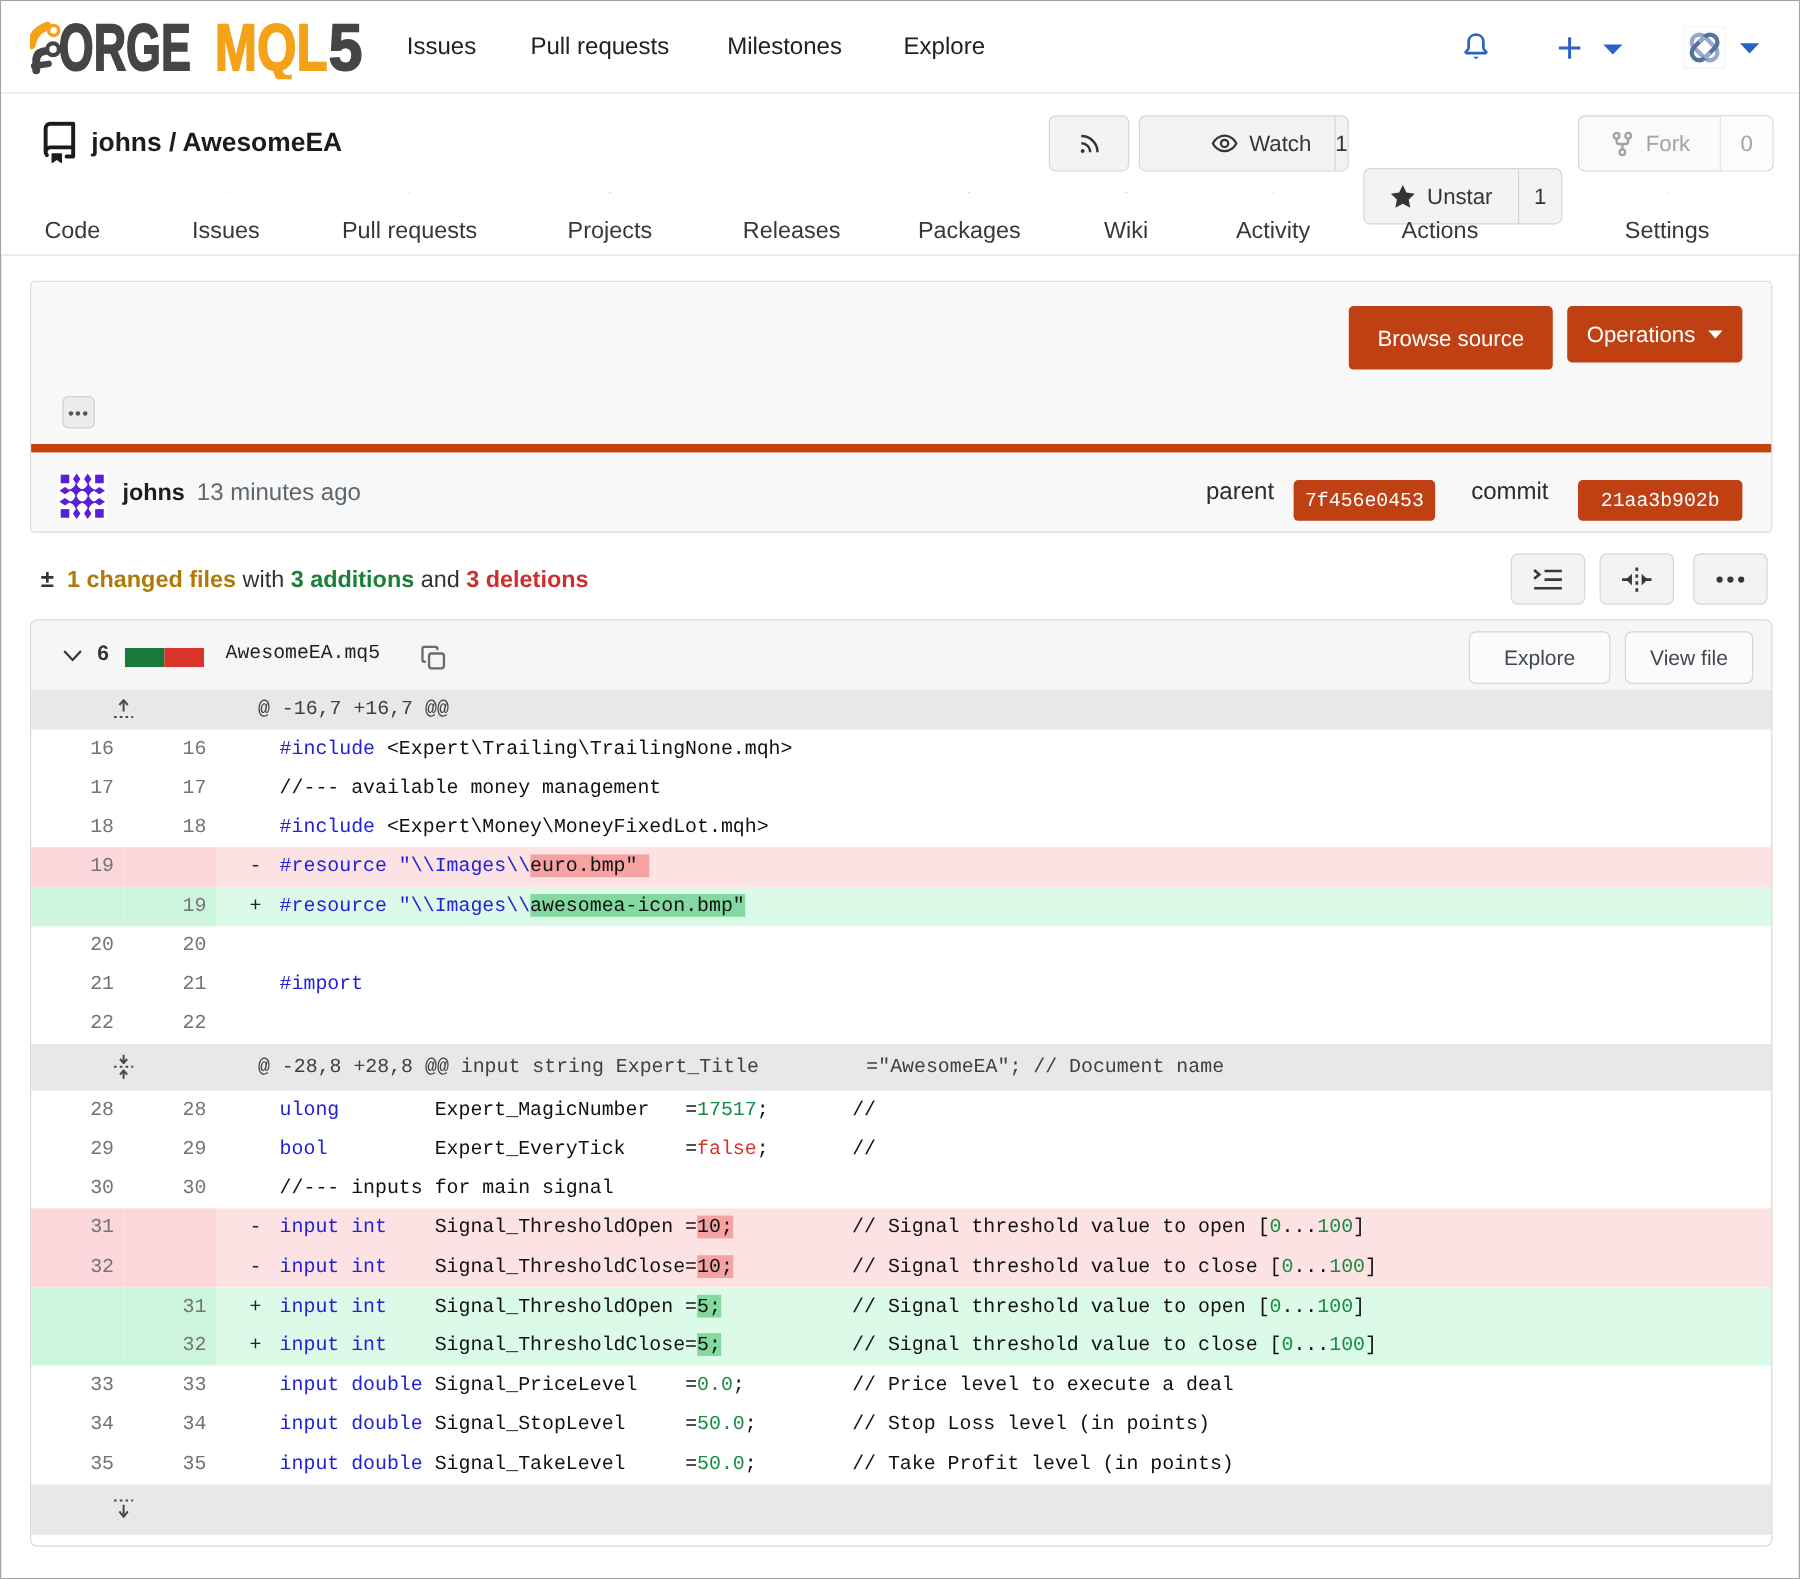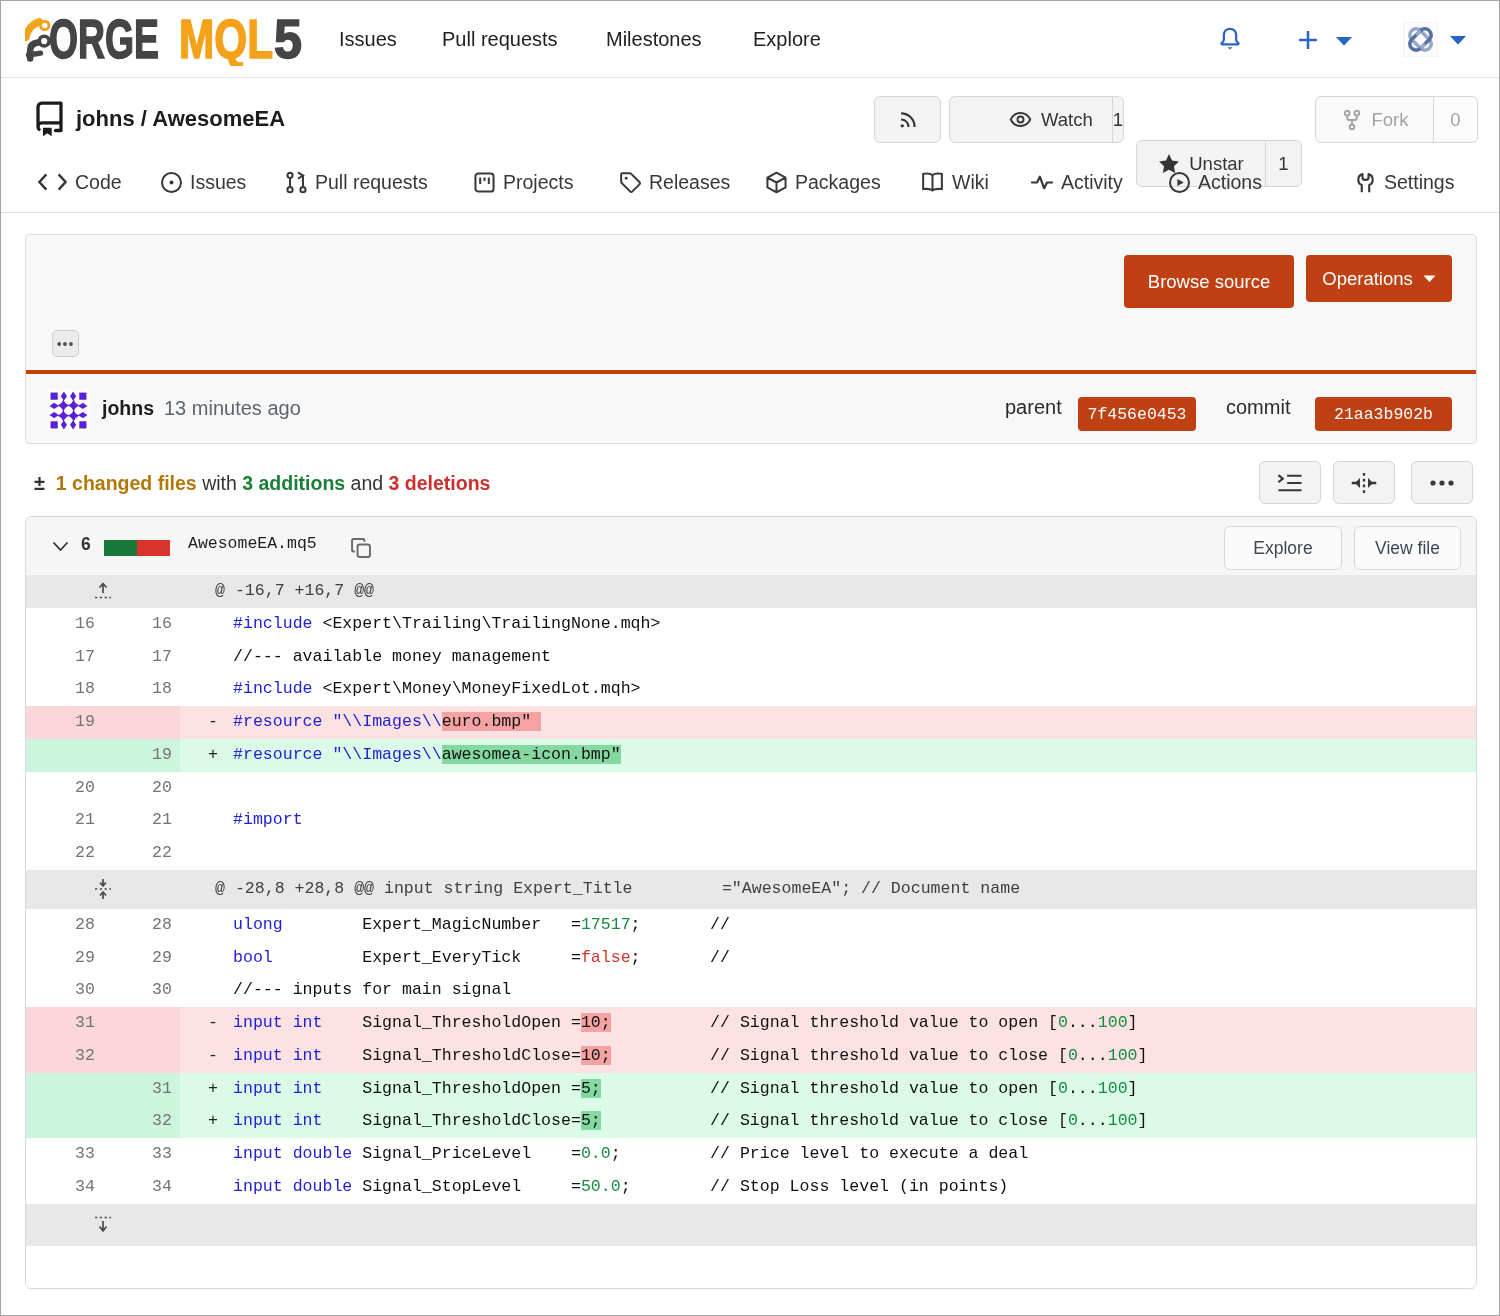--- a/index.html
+++ b/index.html
@@ -18,27 +18,27 @@
 .navicon { position:absolute; top:0; }
 
 
 .repohead { position:absolute; left:0; top:78px; width:100%; height:134px; background:#fff; border-bottom:1px solid #e2e2e2; }
 .repotitle { position:absolute; left:75px; top:27px; font-size:22px; font-weight:bold; color:#1c1c1c; }
 .repoicon { position:absolute; left:31px; top:22px; }
 .grp { position:absolute; top:17px; height:47px; border:1px solid #d6d6d6; border-radius:6px; background:#f3f3f3; display:flex; font-size:18.5px; color:#353535; }
 .grp .seg { display:flex; align-items:center; justify-content:center; height:100%; }
 .grp .seg2 { border-left:1px solid #d6d6d6; }
 .tabs { position:absolute; left:0; top:81px; width:100%; height:74px; }
-.tab { position:absolute; top:0; height:44px; display:flex; align-items:center; font-size:19.5px; color:#383838; gap:7px; }
+.tab { position:absolute; top:0; height:44px; display:flex; align-items:center; font-size:19.5px; color:#383838; gap:20px;flex-direction:column; }
 
 
 .commitbox { position:absolute; left:24px; top:233px; width:1452px; height:210px; background:#f8f8f8; border:1px solid #ddd; border-radius:4px; }
 .btn-orange { position:absolute; background:#bf4012; color:#fff; border-radius:4px; font-size:18.5px; display:flex; align-items:center; justify-content:center; }
 .dots-btn { position:absolute; left:26px; top:95px; width:27px; height:27px; background:#ececec; border:1px solid #cfcfcf; border-radius:5px; color:#555; font-size:14px; display:flex; align-items:center; justify-content:center; letter-spacing:1px; }
-.authorrow { position:absolute; left:0; bottom:0; width:100%; height:73px; border-top:4px solid #c2410c; }
+.authorrow { position:absolute; left:0; bottom:0; width:100%; height:73px; border-top:7px solid #c2410c; }
 .hashbtn { position:absolute; background:#bf4012; color:#fff; border-radius:4px; font-family:"Liberation Mono", monospace; font-size:16.5px; display:flex; align-items:center; justify-content:center; }
 
 
 .diffstats { position:absolute; left:33px; top:471px; font-size:19.5px; color:#333; }
 .diffstats b.files { color:#b07908; }
 .diffstats b.add { color:#1a7f37; }
 .diffstats b.del { color:#cf2e2e; }
 .sqbtn { position:absolute; top:460px; width:62px; height:43px; background:#f3f3f3; border:1px solid #d6d6d6; border-radius:6px; display:flex; align-items:center; justify-content:center; }
 
 
@@ -410,20 +410,25 @@
       <tr>
             <td class="ln">33</td>
             <td class="ln">33</td>
             <td class="code"><span class="kw">input double</span> Signal_PriceLevel    =<span class="num">0.0</span>;         // Price level to execute a deal</td>
           </tr>
       <tr>
             <td class="ln">34</td>
             <td class="ln">34</td>
             <td class="code"><span class="kw">input double</span> Signal_StopLevel     =<span class="num">50.0</span>;        // Stop Loss level (in points)</td>
           </tr>
+      <tr>
+            <td class="ln">35</td>
+            <td class="ln">35</td>
+            <td class="code"><span class="kw">input double</span> Signal_TakeLevel     =<span class="num">50.0</span>;        // Take Profit level (in points)</td>
+          </tr>
       <tr class="expander">
             <td class="exp" colspan="2" style="text-align:center;"><svg width="20" height="22" viewBox="0 0 20 22" fill="none" stroke="#4a4a4a" stroke-width="1.7">
                 <path d="M2 4.5 L18 4.5" stroke-dasharray="2.2 2.6"></path>
                 <path d="M10 8 L10 17 M6.5 13.5 L10 18 L13.5 13.5" stroke-linejoin="round"></path>
               </svg></td>
             <td></td>
           </tr>
     </tbody>
       </table>
   </div>

